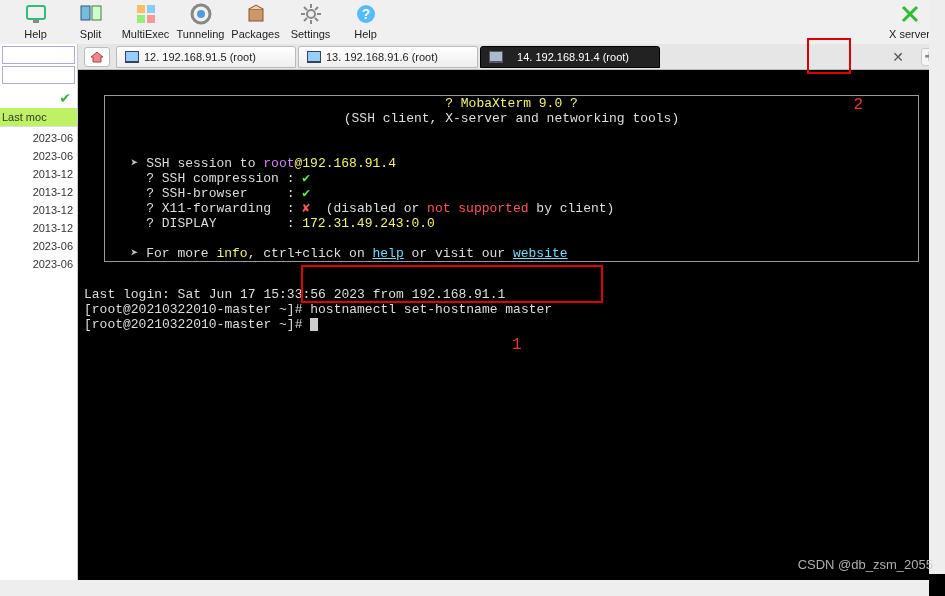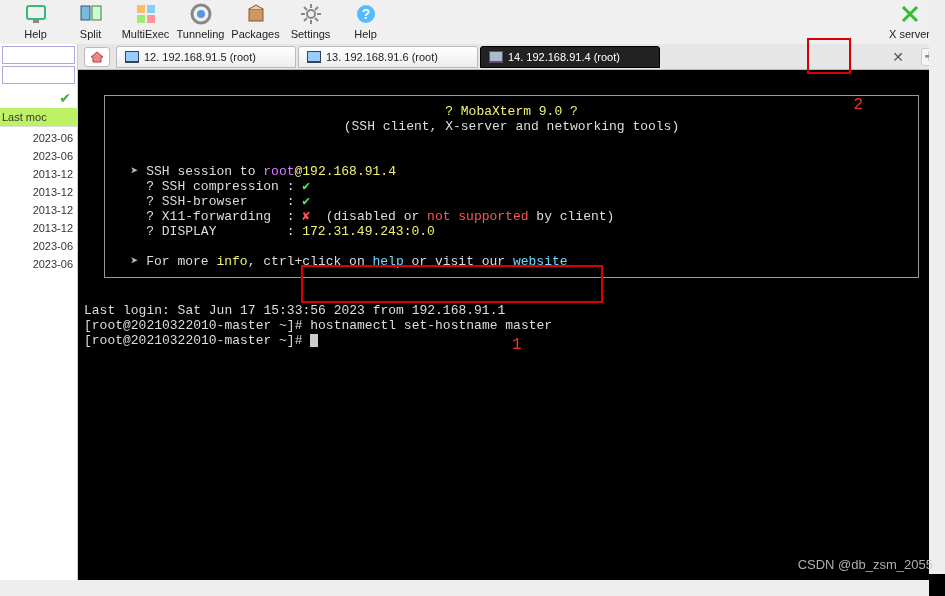--- a/index.html
+++ b/index.html
@@ -18,28 +18,28 @@
 .side-ok { text-align: right; padding: 2px 6px; color: #4a4; font-size: 14px; }
 .lastmod { padding: 3px 2px; border-bottom: 1px solid #ddd; font-size: 11px; color: #333; background:#bef264;}
 .datelist { padding: 2px 4px; text-align: right; }
 .datelist div { padding: 3px 0; font-size: 11px; color: #333; }
 
 .content { flex: 1; background: #404040; display: flex; flex-direction: column; position: relative; }
 
 .tabbar { display: flex; align-items: center; background: #e6e6e6; height: 26px; padding-left: 6px; border-bottom: 1px solid #bbb; position: relative;}
 .home-btn { width: 26px; height: 20px; background: #fff; border: 1px solid #bbb; border-radius: 3px; margin-right: 6px; display: flex; align-items: center; justify-content: center; cursor:pointer;}
 .tab { display: flex; align-items: center; height: 22px; padding: 0 30px 0 8px; border: 1px solid #bbb; background: linear-gradient(#fff,#eee); border-radius: 3px 3px 0 0; margin-right: 2px; font-size: 11px; color: #222; cursor: pointer; min-width:180px;}
-.tab.active { background: #222; color: #fff; border-color:#000;}
+.tab.active { background: #222; color: #fff; border-color:#000;justify-content:space-between;}
 .tab svg { margin-right: 5px; }
 .tabbar-right { position: absolute; right: 6px; display:flex; gap:6px; align-items:center;}
 .tab-close { width:34px; height:22px; display:flex; align-items:center; justify-content:center; font-size:14px; color:#555; cursor:pointer;}
 .tab-add { width:18px; height:18px; display:flex; align-items:center; justify-content:center; font-size:13px; color:#888; cursor:pointer; border:1px solid #ccc; border-radius:3px; background:#f6f6f6;}
 
 .term { flex: 1; background: #000; color: #ddd; font-family: "Consolas","Courier New",monospace; font-size: 13px; line-height: 15px; padding: 10px 6px; position: relative; white-space: pre; overflow:hidden;}
-.banner { border: 1px solid #999; padding: 8px 10px; margin: 0 20px 10px 20px; }
+.banner { border: 1px solid #999; padding: 0 10px; margin: 0 20px 10px 20px; }
 .c-yel { color: #f2f26f; }
 .c-mag { color: #d67fff; }
 .c-grn { color: #5bf05b; }
 .c-cyn { color: #6fdcff; text-decoration: underline; }
 .c-red { color: #ff5555; }
 .arrow { color: #bbb; }
 
 .anno1 { position: absolute; left: 301px; top: 265px; width: 302px; height: 38px; border: 2px solid #d00; pointer-events:none;}
 .anno1-label { position:absolute; left: 512px; top: 336px; color:#e33; font-family: "Courier New"; font-size:16px; }
 .anno2 { position: absolute; right: 94px; top: 38px; width: 44px; height: 36px; border: 2px solid #d00; pointer-events:none;}

